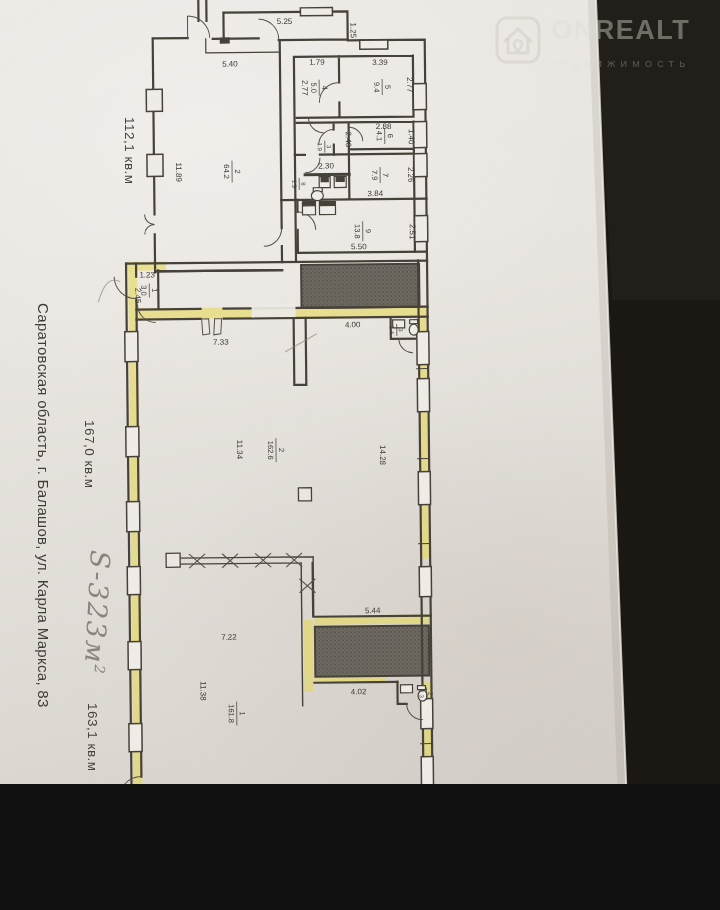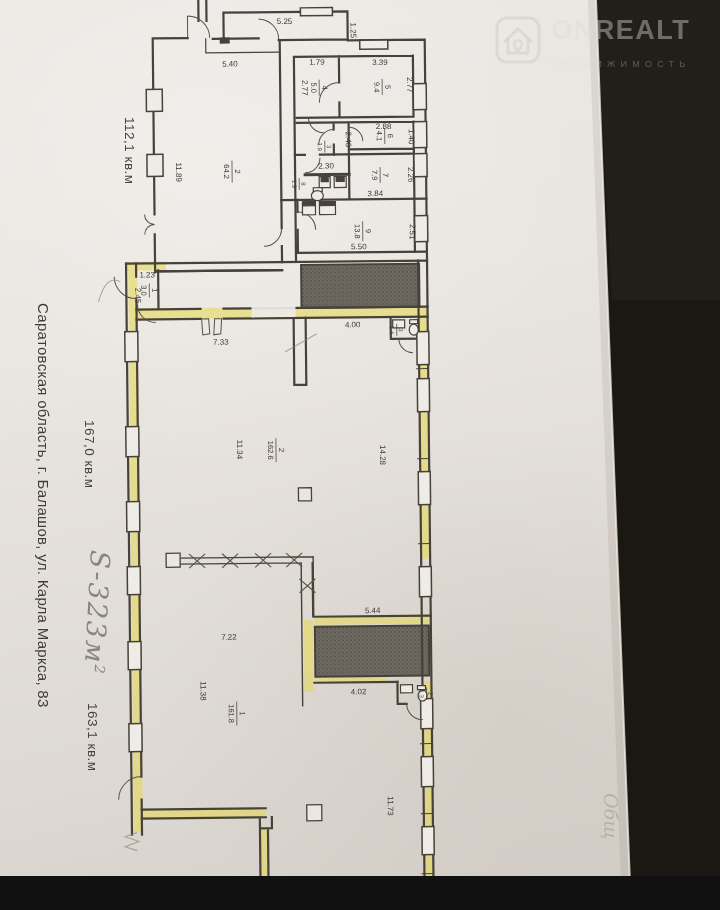--- a/index.html
+++ b/index.html
@@ -1,16 +1,16 @@
 <!DOCTYPE html>
 <html><head>
 <meta charset="utf-8">
 <style>
   html,body{margin:0;padding:0;background:#111;}
-  .stage{position:relative;width:720px;height:876px;overflow:hidden;
+  .stage{position:relative;width:720px;height:784px;overflow:hidden;
          background:#e9e5e0;font-family:"Liberation Sans",sans-serif;}
   
   .paper-shade{position:absolute;inset:0;pointer-events:none;
     background:
       radial-gradient(90% 60% at 28% 18%, rgba(255,255,255,.30), rgba(255,255,255,0) 60%),
       radial-gradient(70% 45% at 70% 80%, rgba(140,128,112,.10), rgba(140,128,112,0) 70%),
       linear-gradient(168deg, rgba(255,255,255,.12) 0%, rgba(0,0,0,0) 35%, rgba(120,108,94,.10) 78%, rgba(100,88,76,.16) 100%);}
   svg text{font-family:"Liberation Sans",sans-serif;}
   .dim{font-size:8px;fill:#3b3833;}
   .rl{font-size:7.5px;fill:#3b3833;text-anchor:middle;}

